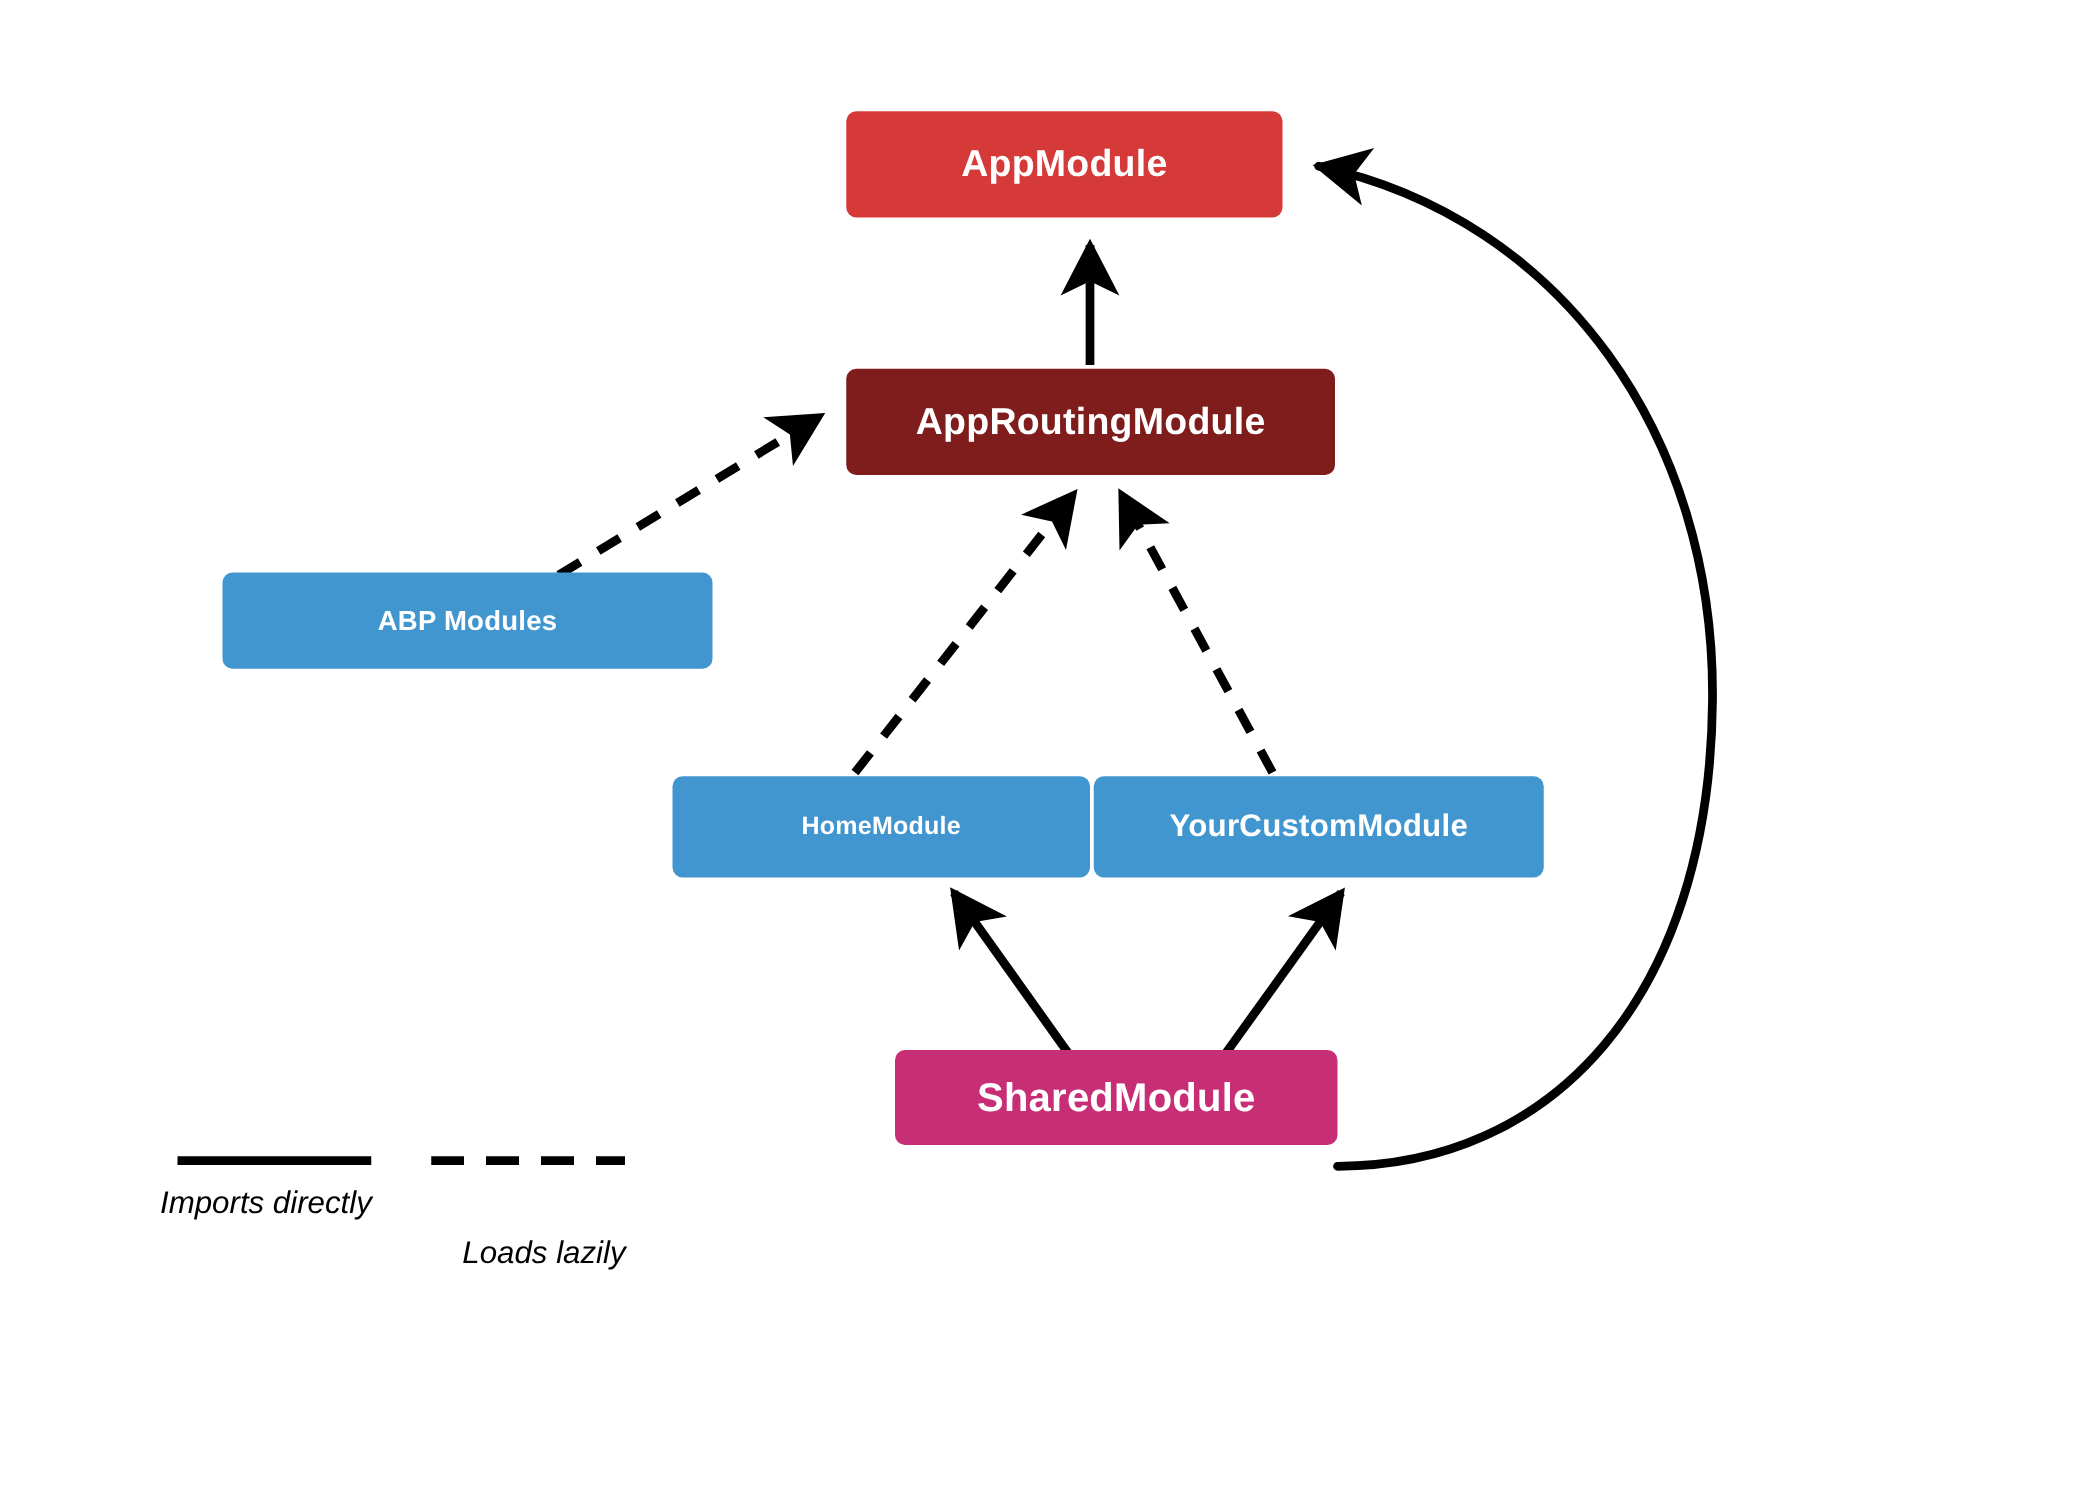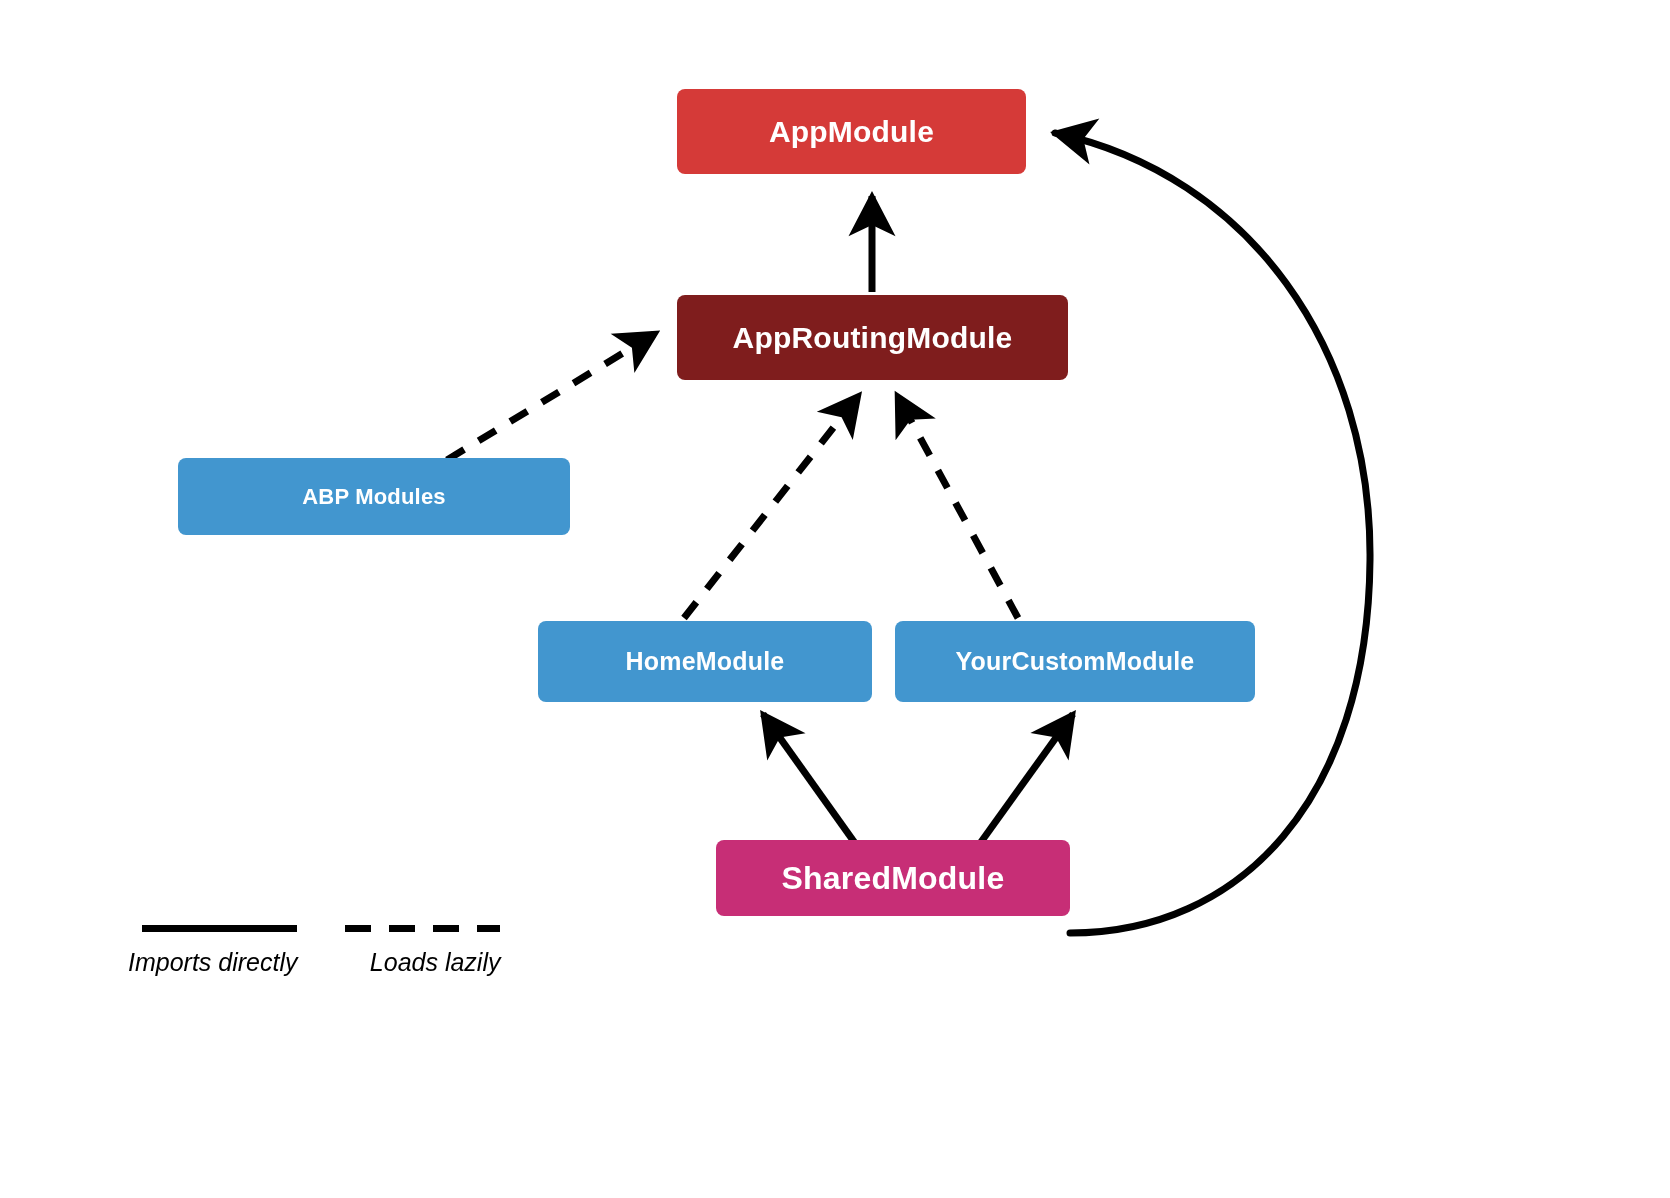--- a/index.html
+++ b/index.html
@@ -41,39 +41,39 @@
     text-align: center;
     padding: 0 10px;
   }
   .node-label {
     display: block;
     white-space: nowrap;
   }
   #node-app-module      { left: 677px;  top: 89px;  width: 349px; height: 85px;  font-size: 30px; }
   #node-app-routing     { left: 677px;  top: 295px; width: 391px; height: 85px;  font-size: 30px; }
   #node-abp-modules     { left: 178px;  top: 458px; width: 392px; height: 77px;  font-size: 22px; }
-  #node-home-module     { left: 538px;  top: 621px; width: 334px; height: 81px;  font-size: 25px; }
+  #node-home-module     { left: 538px;  top: 621px; width: 334px; height: 81px;  font-size: 20px; }
   #node-your-custom     { left: 875px;  top: 621px; width: 360px; height: 81px;  font-size: 25px; }
   #node-shared-module   { left: 716px;  top: 840px; width: 354px; height: 76px;  font-size: 32px; }
 
   #legend {
     position: absolute;
     left: 128px;
     top: 925px;
     display: flex;
     align-items: flex-start;
     z-index: 6;
   }
   .legend-item {
     display: flex;
     flex-direction: column;
     align-items: flex-end;
     font-style: italic;
   }
-  .legend-item + .legend-item { margin-left: 48px; }
+  .legend-item + .legend-item { margin-left: 48px; gap: 40px; }
   .legend-swatch {
     width: 155px;
     height: 7px;
     margin-bottom: 16px;
   }
   .legend-swatch.solid {
     background: #000000;
   }
   .legend-swatch.dashed {
     background: repeating-linear-gradient(
@@ -128,21 +128,21 @@
   </div>
 
   <div class="node" id="node-abp-modules" style="background:#4296cf;">
     <span class="node-label">ABP Modules</span>
   </div>
 
   <div class="node" id="node-home-module" style="background:#4296cf;">
     <span class="node-label">HomeModule</span>
   </div>
 
-  <div class="node" id="node-your-custom" style="background:#4296cf;margin-left:20px;">
+  <div class="node" id="node-your-custom" style="background:#4296cf;">
     <span class="node-label">YourCustomModule</span>
   </div>
 
   <div class="node" id="node-shared-module" style="background:#c72e76;">
     <span class="node-label">SharedModule</span>
   </div>
 
   <div id="legend">
     <div class="legend-item">
       <div class="legend-swatch solid"></div>

